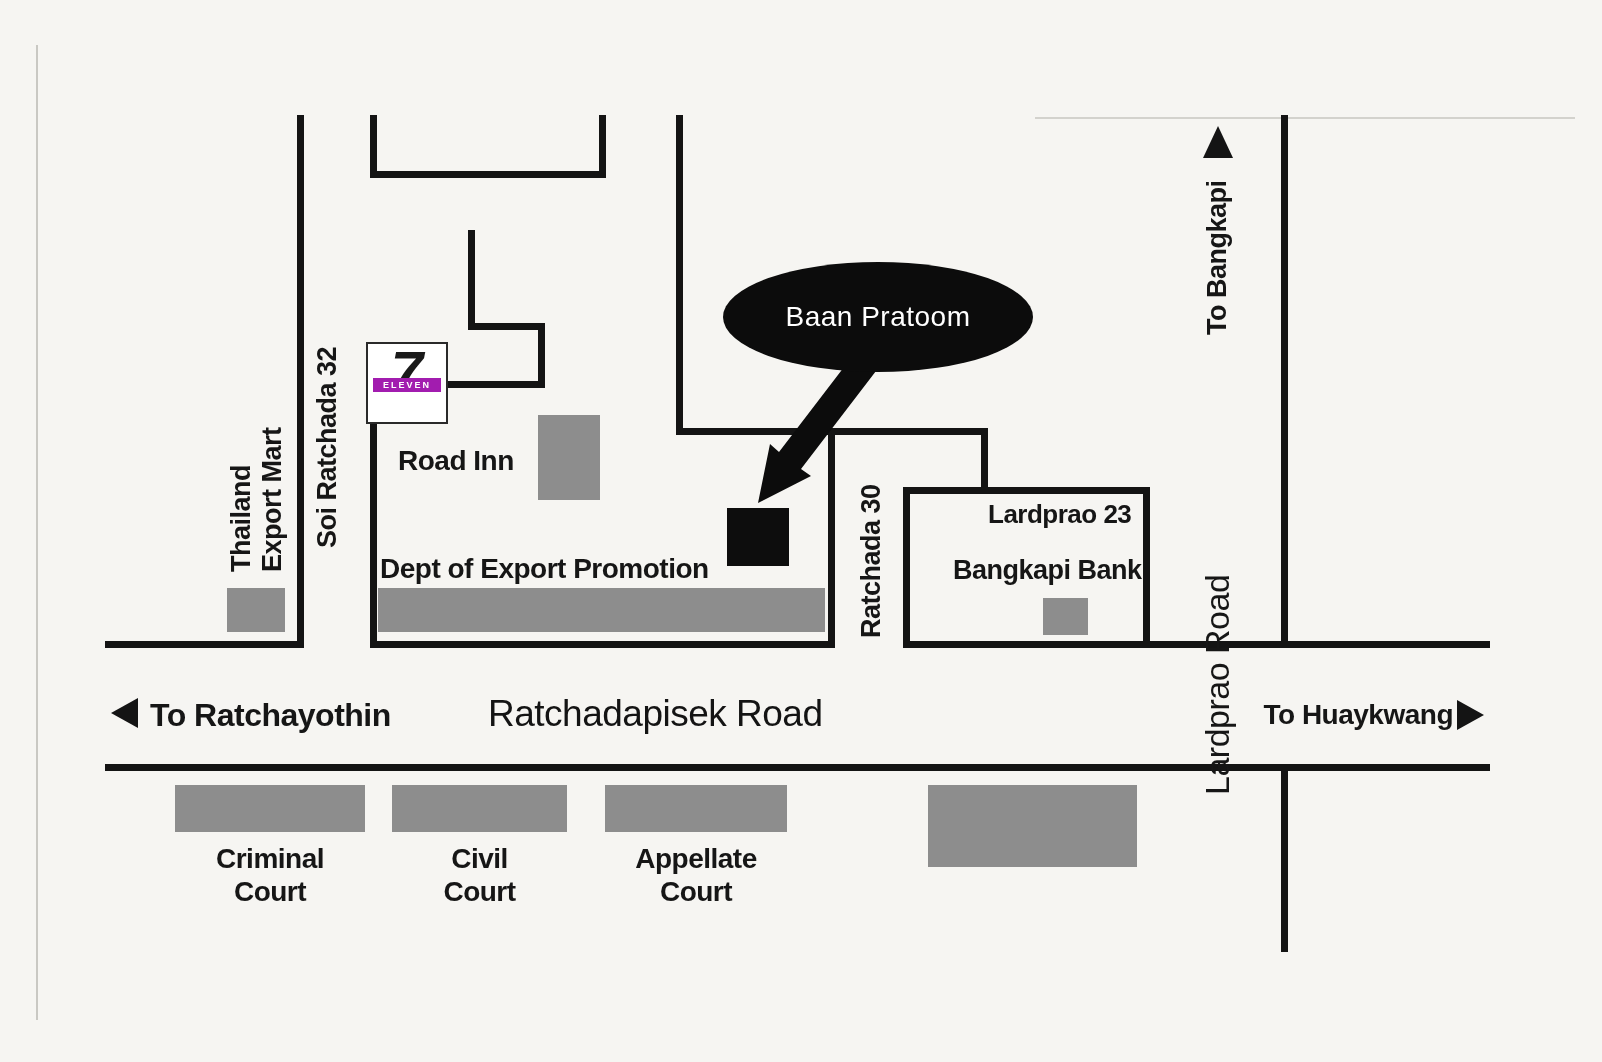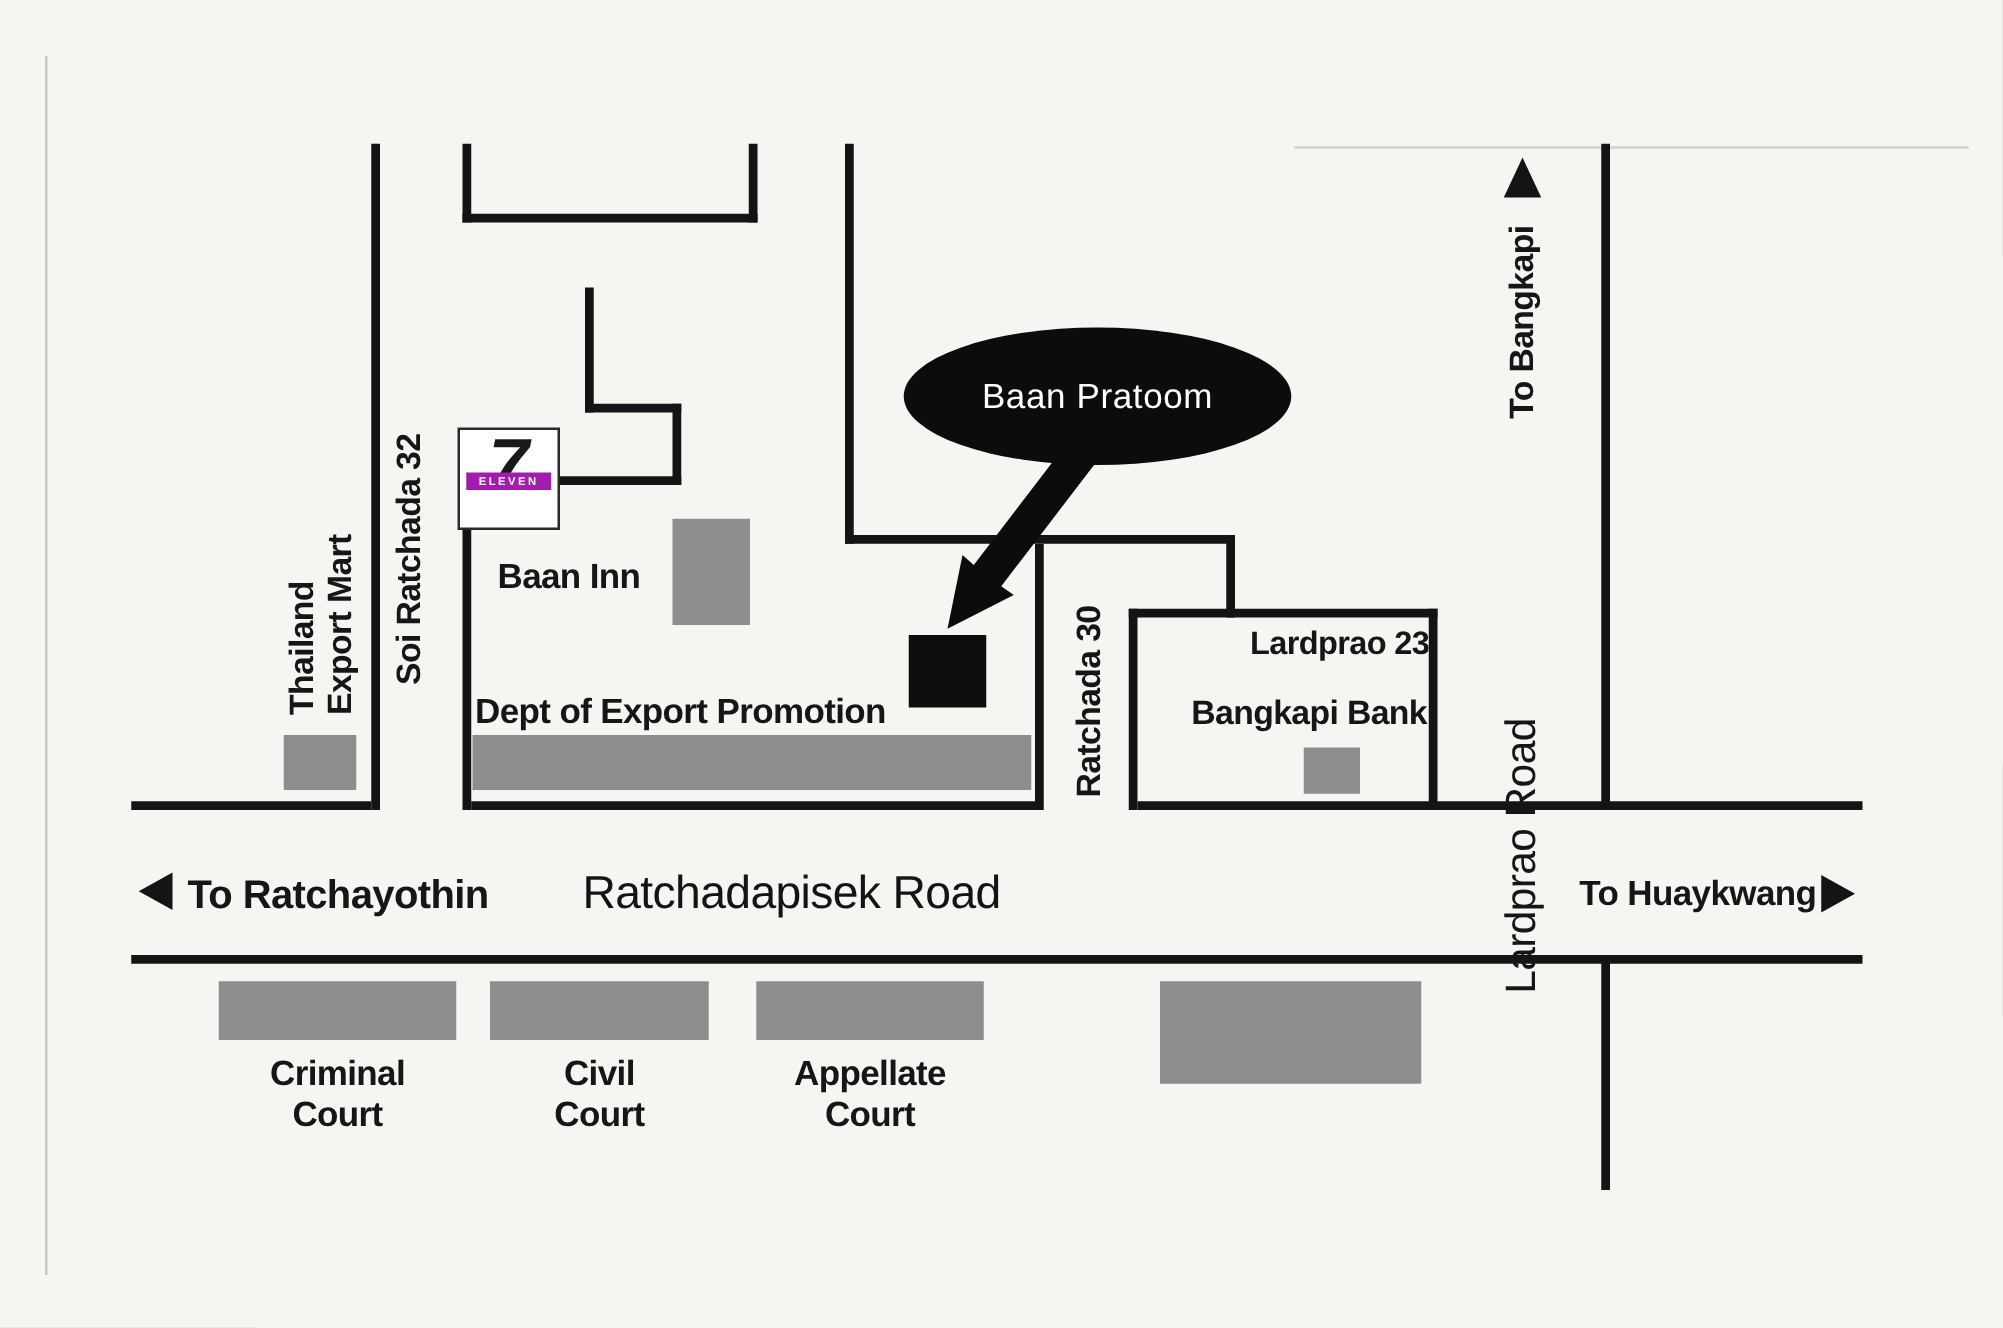--- a/index.html
+++ b/index.html
@@ -102,29 +102,29 @@
   </div>
 
   <div class="vlabel" style="left:312px;top:548px;">Soi Ratchada 32</div>
   <div class="vlabel" style="left:226px;top:572px;">Thailand
 Export Mart</div>
   <div class="vlabel" style="left:856px;top:638px;">Ratchada 30</div>
   <div class="vlabel" style="left:1202px;top:335px;">To Bangkapi</div>
   <div class="vlabel vbig" style="left:1198px;top:795px;">Lardprao Road</div>
   <div class="tri tri-up" style="left:1203px;top:126px;"></div>
 
-  <div class="hlabel" style="left:398px;top:445px;font-size:28px;">Baan Inn</div>
+  <div class="hlabel" style="left:398px;top:445px;font-size:28px;">Road Inn</div>
   <div class="hlabel" style="left:380px;top:553px;font-size:28px;">Dept of Export Promotion</div>
-  <div class="hlabel" style="left:988px;top:499px;font-size:26px;margin-left:12px;">Lardprao 23</div>
+  <div class="hlabel" style="left:988px;top:499px;font-size:26px;">Lardprao 23</div>
   <div class="hlabel" style="left:953px;top:555px;">Bangkapi Bank</div>
 
   <div class="tri tri-left" style="left:111px;top:698px;"></div>
   <div class="hlabel" style="left:150px;top:697px;font-size:32px;">To Ratchayothin</div>
 
-  <div class="biglabel" style="left:466px;top:693px;">Ratchadapisek Road</div>
+  <div class="biglabel" style="left:488px;top:693px;">Ratchadapisek Road</div>
 
   <div class="hlabel" style="left:1258px;top:699px;width:195px;text-align:right;font-size:28px;">To Huaykwang</div>
   <div class="tri tri-right" style="left:1457px;top:700px;"></div>
 
   <div class="courtlabel multiline" style="left:175px;top:842px;width:190px;">Criminal
 Court</div>
   <div class="courtlabel multiline" style="left:392px;top:842px;width:175px;text-align:center;">Civil
 Court</div>
   <div class="courtlabel multiline" style="left:605px;top:842px;width:182px;">Appellate
 Court</div>

